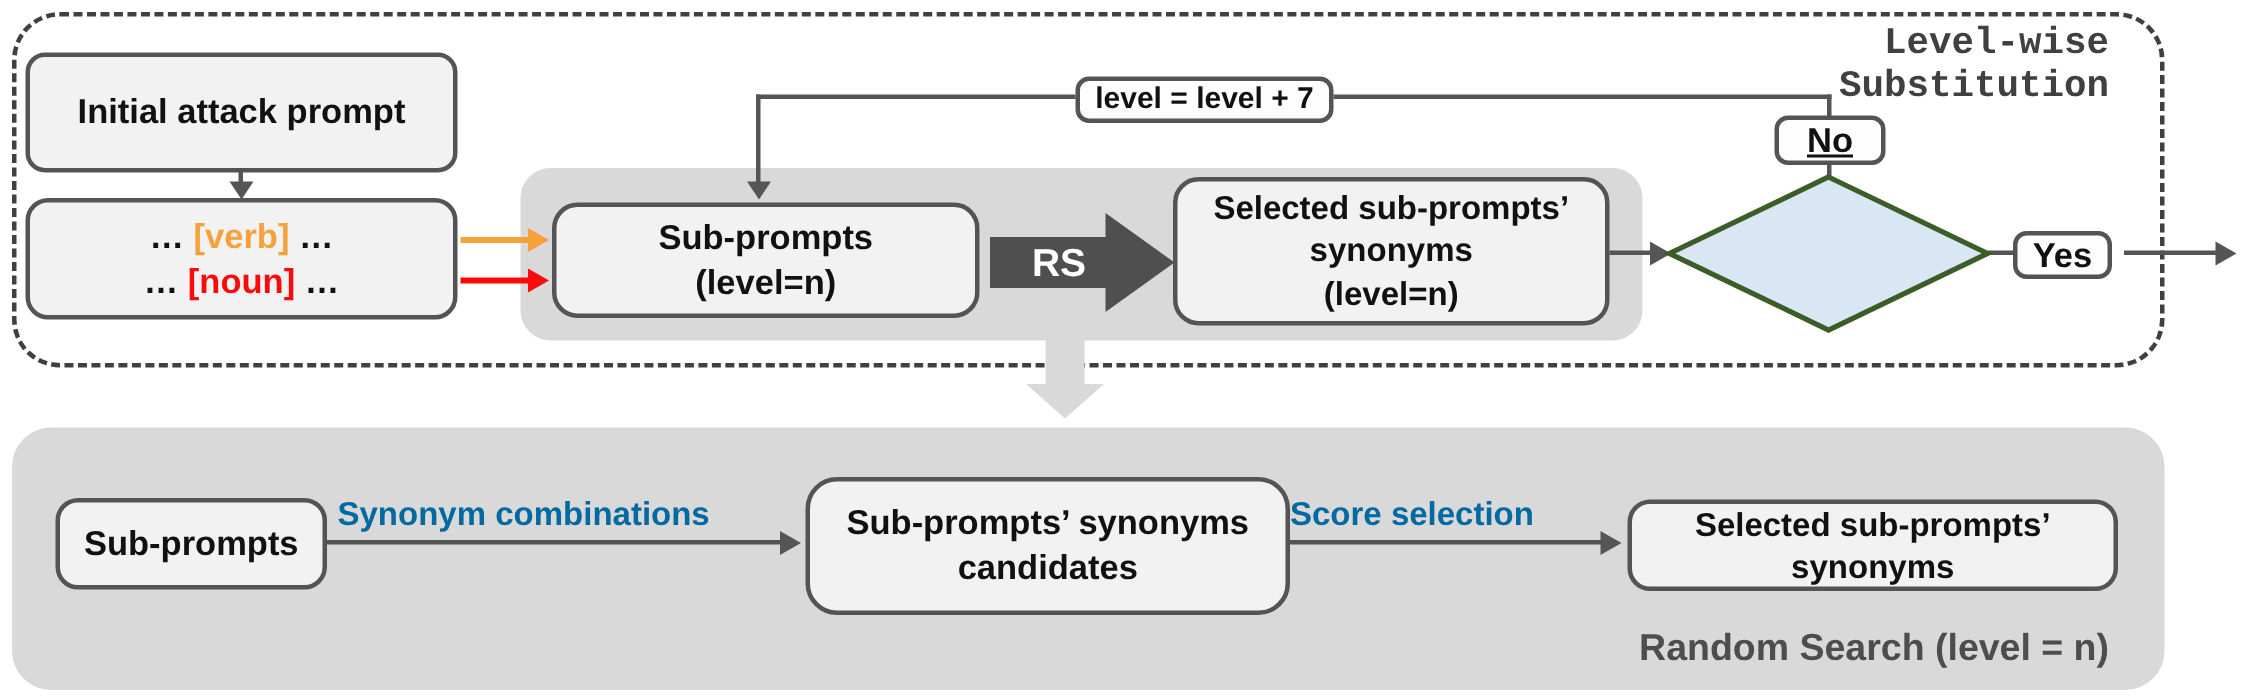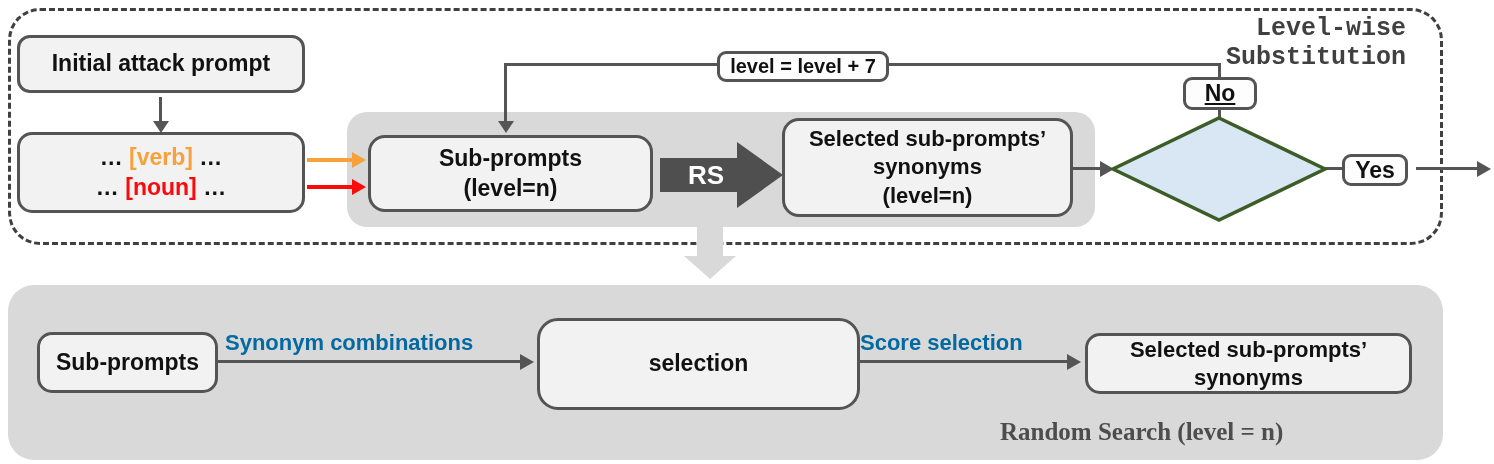--- a/index.html
+++ b/index.html
@@ -98,32 +98,32 @@
   }
   .diamond-svg { left:1107px; top:112px; z-index:4; }
   .diamond-svg polygon { fill: var(--diamond-fill); stroke: var(--diamond-border); stroke-width:3.5; }
   .jail-text {
     left:1149px; top:141px; width:140px; height:58px;
     display:flex; flex-direction:column; align-items:center; justify-content:center;
     font-size:23px; line-height:1.25; z-index:5; text-align:center;
   }
   .rs-panel-title {
     color: var(--rs-title-text);
-    font-size:25px; z-index:3;font-family:Liberation Serif, serif;
+    font-size:25px; text-align:right; z-index:3;
   }
 </style>
 </head>
 <body>
 
 <div class="canvas">
 
   <div class="abs dashed-box"></div>
   <div class="abs title" style="left:1090px; top:14px; width:316px;">Level-wise Substitution</div>
 
-  <div class="abs node" style="left:17px; top:35px; width:288px; height:58px; border-radius:13px; font-size:23px;">
+  <div class="abs node" style="left:17px; top:35px; width:288px; height:80px; border-radius:13px; font-size:23px;">
     <span>Initial attack prompt</span>
   </div>
 
   <div class="abs vline" style="left:159px; top:97px; height:25px;"></div>
   <div class="abs head-down" style="left:153px; top:121px;"></div>
 
   <div class="abs node" style="left:17px; top:132px; width:288px; height:81px; border-radius:15px; font-size:23px;">
     <div><span>…</span> <span class="verb">[verb]</span> <span>…</span></div>
     <div><span>…</span> <span class="noun">[noun]</span> <span>…</span></div>
   </div>
@@ -183,21 +183,22 @@
 
   <div class="abs node" style="left:37px; top:332px; width:181px; height:61px; border-radius:15px; font-size:23px;">
     <span>Sub-prompts</span>
   </div>
 
   <div class="abs label" style="left:225px; top:330px; width:300px;">Synonym combinations</div>
   <div class="abs hline" style="left:218px; top:360px; width:303px;"></div>
   <div class="abs head-right" style="left:520px; top:354px;"></div>
 
   <div class="abs node" style="left:537px; top:318px; width:323px; height:92px; border-radius:21px; font-size:23px;">
-    <div>selection</div>
+    <div>Sub-prompts’ synonyms</div>
+    <div>candidates</div>
   </div>
 
   <div class="abs label" style="left:860px; top:330px; width:220px;">Score selection</div>
   <div class="abs hline" style="left:860px; top:360px; width:208px;"></div>
   <div class="abs head-right" style="left:1067px; top:354px;"></div>
 
   <div class="abs node" style="left:1085px; top:333px; width:327px; height:61px; border-radius:15px; font-size:22px; line-height:1.25;">
     <div>Selected sub-prompts’</div>
     <div>synonyms</div>
   </div>

